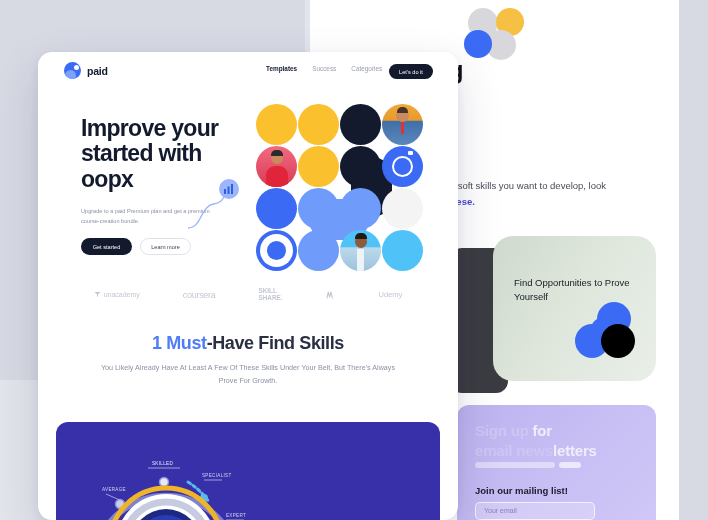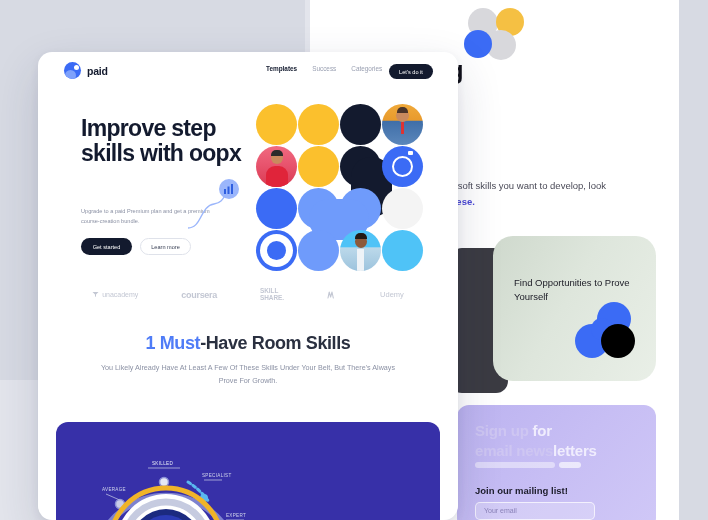--- a/index.html
+++ b/index.html
@@ -147,21 +147,21 @@
   .cc{ position:absolute; border-radius:50%; }
   .cap{ position:absolute; border-radius:50%; overflow:hidden; }
   .cap .face{ position:absolute; left:0; top:0; width:100%; height:100%; }
 
   
   .brands{
     position:absolute; left:0; top:236px; width:100%;
     display:flex; justify-content:center; gap:43px; align-items:center;
   }
   .brand{ font-size:7px; color:#c3c7d3; display:flex; align-items:center; gap:3px; }
-  .brand.b2{ font-size:9px; font-weight:bold; letter-spacing:-.3px; }
+  .brand.b2{ font-size:9px; font-weight:normal; letter-spacing:-.3px; }
   .brand.b3{ font-size:6.4px; font-weight:bold; line-height:1.05; text-align:left; }
   .brand.b4{ font-size:7.5px;gap:44px; }
 
   
   .sec-h{
     position:absolute; left:0; top:281px; width:100%; text-align:center;
     font-size:18px; font-weight:bold; color:#2a3040; letter-spacing:-.4px;
   }
   .sec-h .blue{ color:#4f7cf7; }
   .sec-p{
@@ -235,21 +235,21 @@
     </div>
     <div class="navlinks">
       <a class="active" href="#">Templates</a>
       <a href="#">Success</a>
       <a href="#">Categories</a>
       <a href="#">Pricing</a>
     </div>
   </div>
   <div class="nav-cta" style="left:351px; top:12px;">Let's do it</div>
 
-  <div class="hero-title">Improve step skills with oopx</div>
+  <div class="hero-title">Improve your started with oopx</div>
   <div class="hero-sub">Upgrade to a paid Premium plan and get a premium course-creation bundle.</div>
   <div class="hero-btns">
     <div class="btn-dark">Get started</div>
     <div class="btn-light">Learn more</div>
   </div>
 
   <svg class="squiggle" width="60" height="50" viewBox="0 0 60 50">
     <path d="M0 46 C14 46 12 24 26 22 C40 20 34 6 48 6" fill="none" stroke="#9bb6fb" stroke-width="1.3" stroke-linecap="round"></path>
   </svg>
   <div class="chart-bubble">
@@ -319,21 +319,21 @@
     </div>
     <div class="brand b4">
       <svg width="9" height="8" viewBox="0 0 9 8">
         <path d="M1 7 L2.2 1 L3.6 6 L5 1 L6.3 7" fill="none" stroke="#c3c7d3" stroke-width="1.1" stroke-linecap="round" stroke-linejoin="round"></path>
       </svg>
       <span>Udemy</span>
     </div>
   </div>
 
   <div class="sec-h">
-    <span class="blue">1 Must</span><span>-Have Room Skills</span>
+    <span class="blue">1 Must</span><span>-Have Find Skills</span>
   </div>
   <div class="sec-p">You Likely Already Have At Least A Few Of These Skills Under Your Belt, But There's Always Prove For Growth.</div>
 
   <div class="pcard">
     <svg class="gauge" width="180" height="145" viewBox="0 0 180 145">
 
       <path d="M22 112 A72 72 0 0 1 158 112" fill="none" stroke="#8b90d6" stroke-width="6" stroke-linecap="round" opacity=".85"></path>
 
       <path d="M112 50 A72 72 0 0 1 133 70" fill="none" stroke="#5ab8f0" stroke-width="3" stroke-linecap="round" stroke-dasharray="3 3"></path>
 

